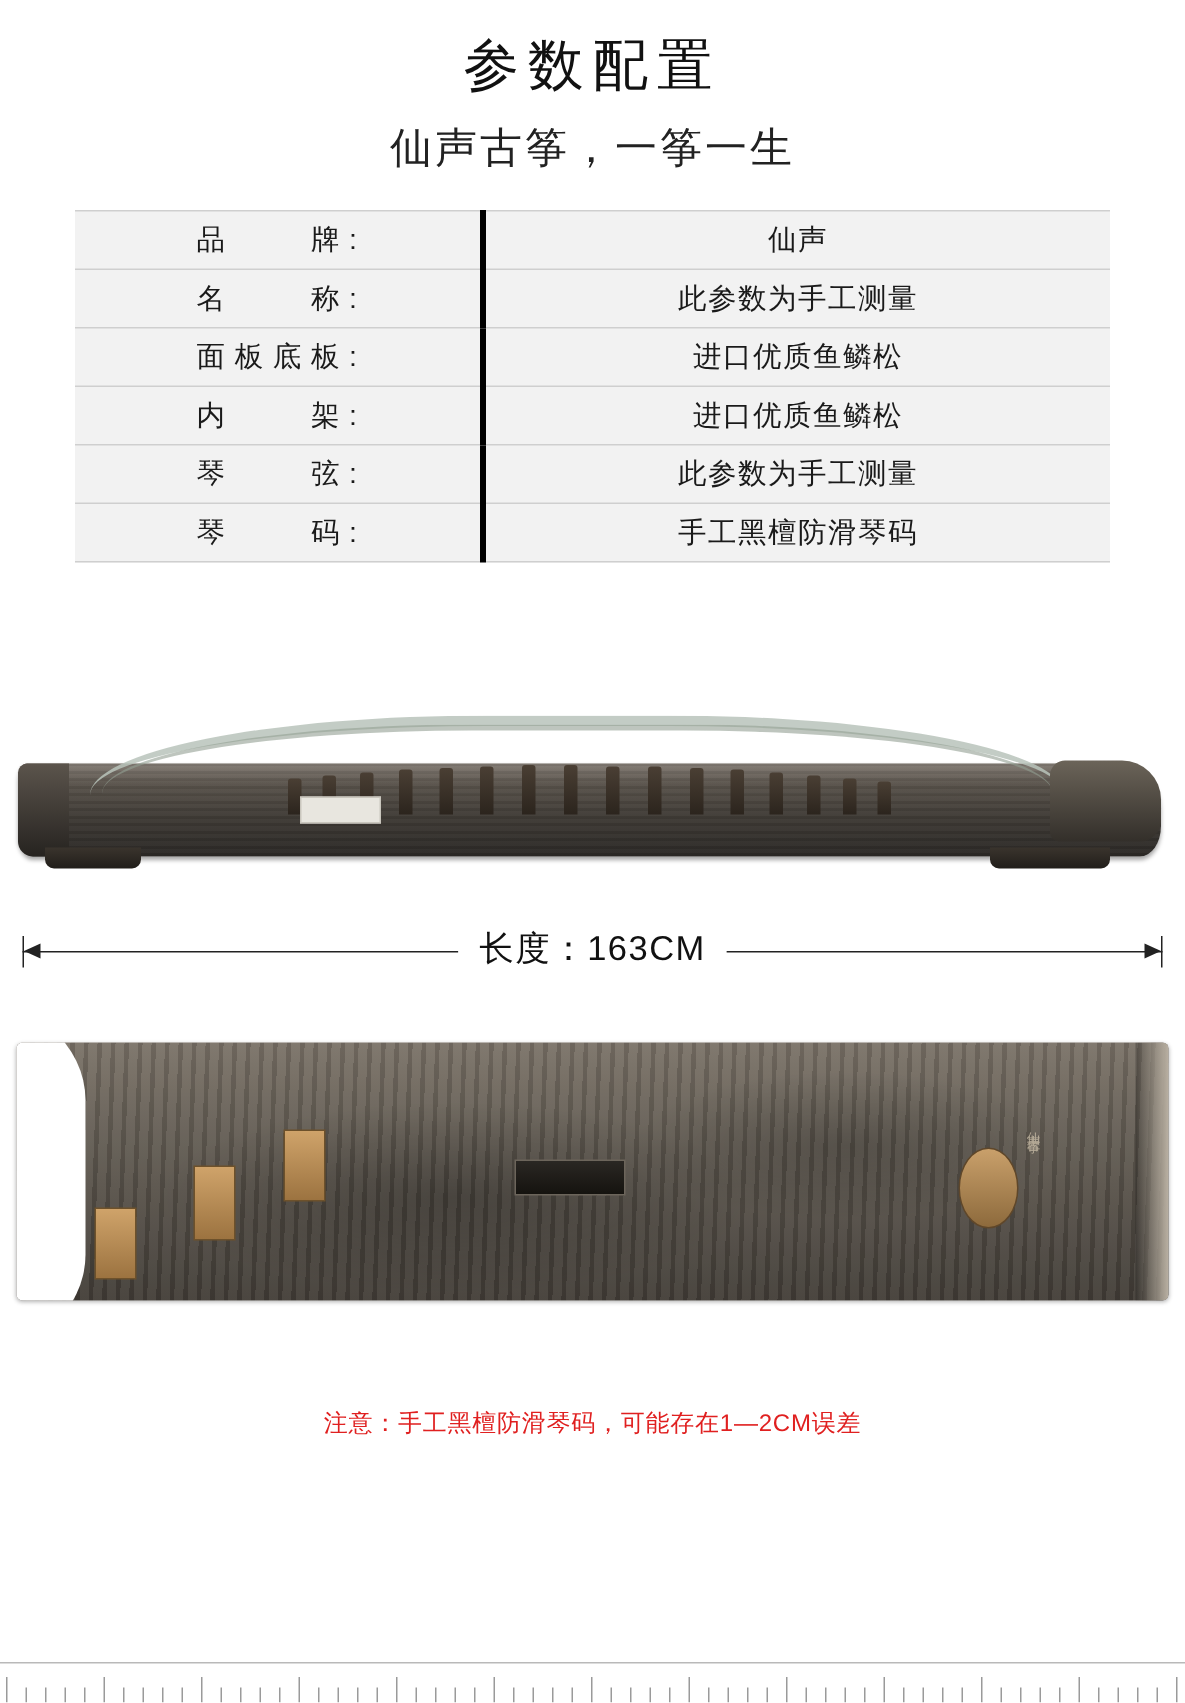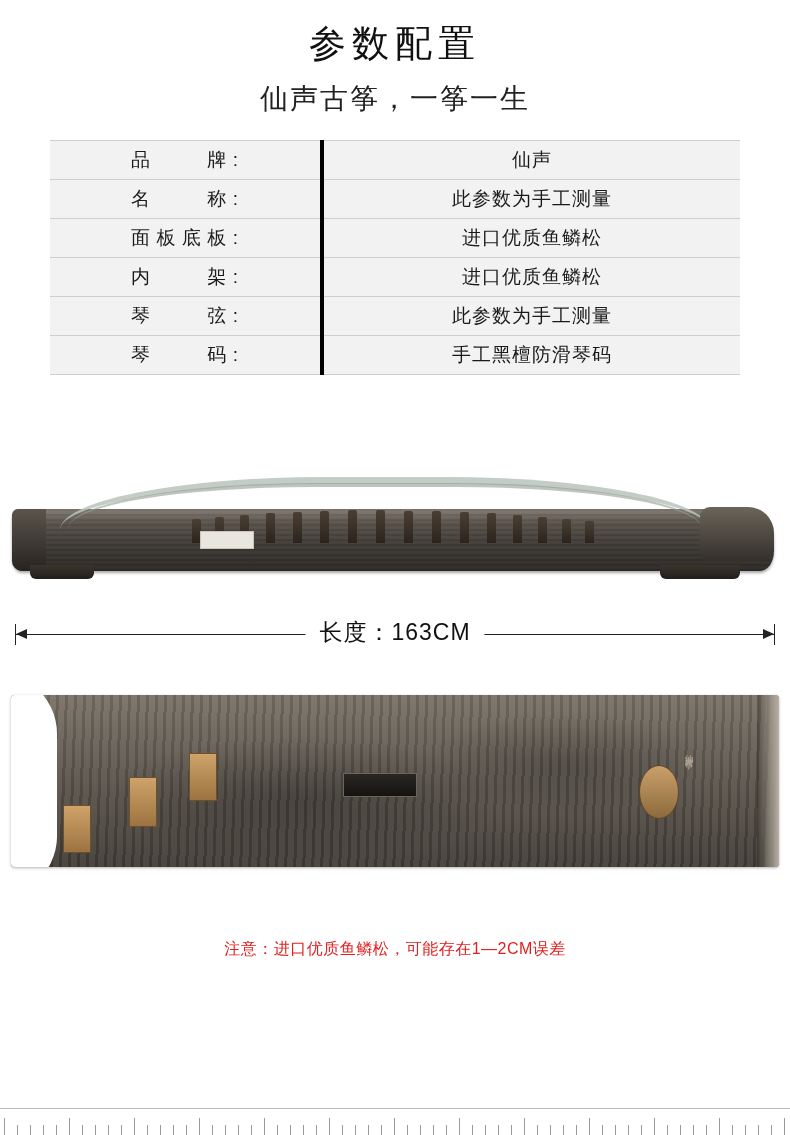--- a/index.html
+++ b/index.html
@@ -335,21 +335,21 @@
     <div class="sound-hole"></div>
     <div class="inlay a"></div>
     <div class="inlay b"></div>
     <div class="inlay c"></div>
     <div class="oval-hole"></div>
     <div class="engrave">仙声古筝</div>
     <div class="right-strip"></div>
   </div>
 
 
-  <div class="notice">注意：进口优质鱼鳞松，可能存在1—2CM误差</div>
+  <div class="notice">注意：手工黑檀防滑琴码，可能存在1—2CM误差</div>
 
   <div class="ruler" id="ruler">
       <div class="tick" style="left: 4px; height: 17px;"></div>
       <div class="tick" style="left: 17px; height: 10px;"></div>
       <div class="tick" style="left: 30px; height: 10px;"></div>
       <div class="tick" style="left: 43px; height: 10px;"></div>
       <div class="tick" style="left: 56px; height: 10px;"></div>
       <div class="tick" style="left: 69px; height: 17px;"></div>
       <div class="tick" style="left: 82px; height: 10px;"></div>
       <div class="tick" style="left: 95px; height: 10px;"></div>

